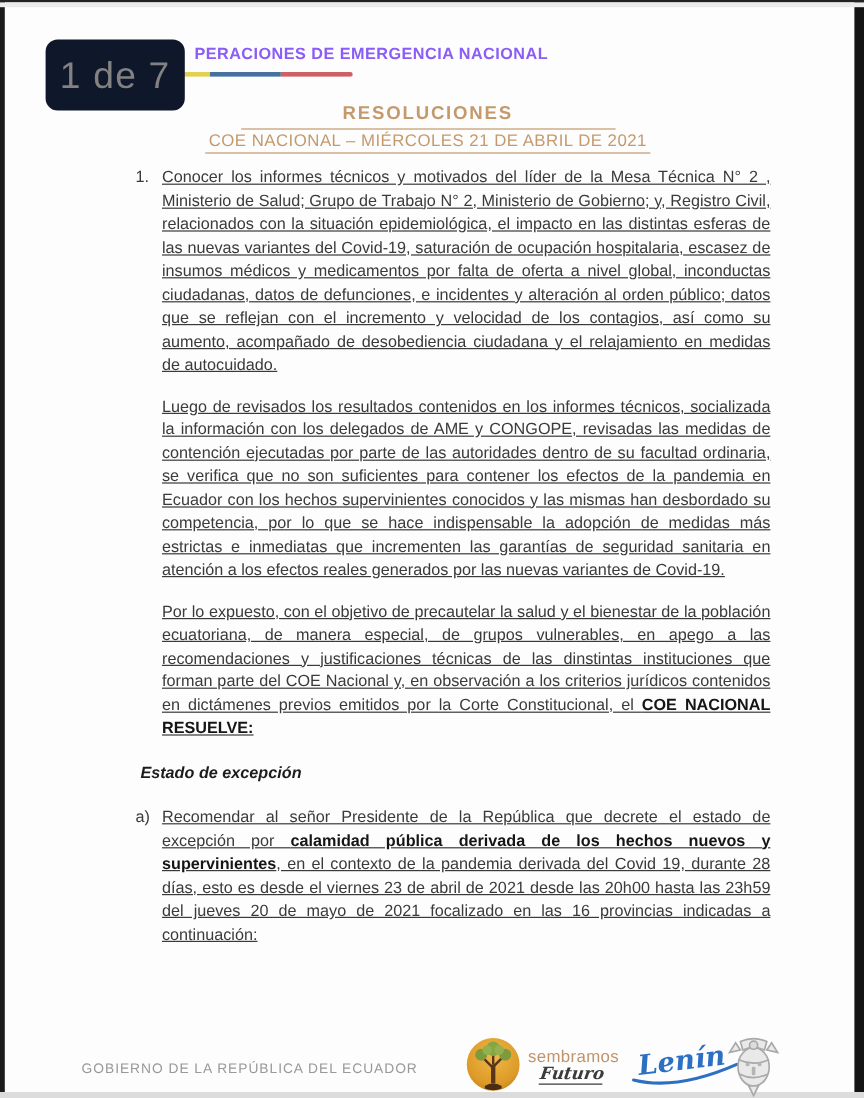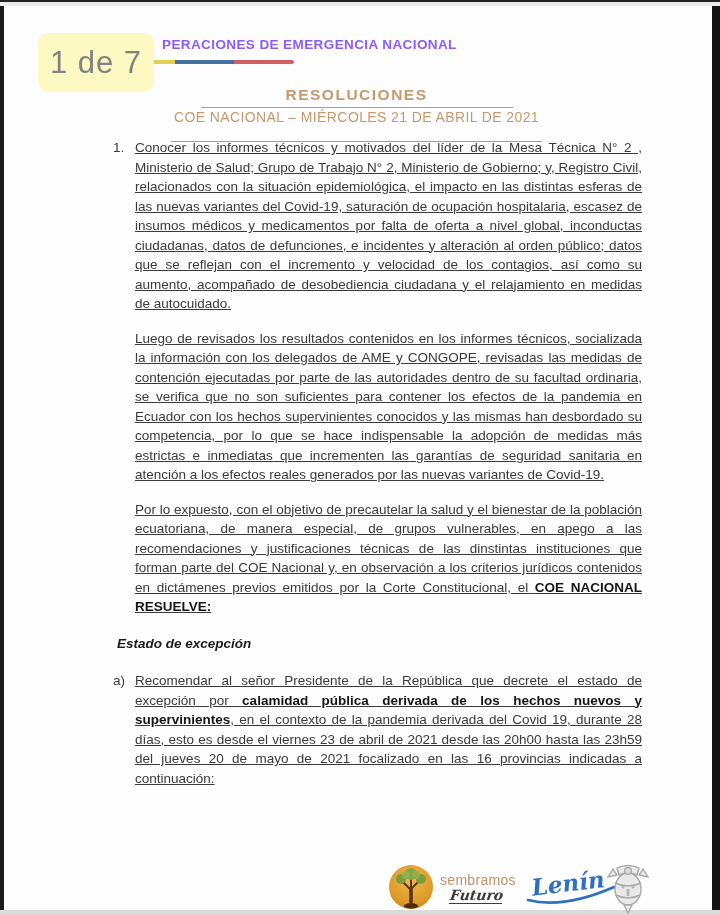--- a/index.html
+++ b/index.html
@@ -13,42 +13,42 @@
   
   .edge-left{position:absolute;left:0;top:0;width:4px;height:915px;background:#1b1b1b;}
   .edge-right{position:absolute;right:0;top:0;width:8px;height:915px;background:#141414;}
   .edge-top-dark{position:absolute;left:0;top:0;width:720px;height:2px;background:#222;}
   .edge-top-light{position:absolute;left:0;top:2px;width:720px;height:4px;background:#ebebeb;}
   .edge-bottom{position:absolute;left:0;bottom:0;width:720px;height:5px;background:#dcdcdc;}
 
   
   .page-badge{
     position:absolute;left:38px;top:33px;width:116px;height:59px;
-    background:#fef9c3;border-radius:10px;display:flex;align-items:center;justify-content:center;
+    background:#0f172a;border-radius:10px;display:flex;align-items:center;justify-content:center;
     color:#828282;font-size:31px;letter-spacing:1px;font-weight:400;z-index:5;
   }
 
   
   .org-line{
     position:absolute;left:162px;top:37px;
     color:#8b5cf6;font-size:13.5px;font-weight:700;letter-spacing:0.4px;
   }
   .flag-line{position:absolute;left:147px;top:60px;width:147px;height:3.5px;display:flex;border-radius:2px;overflow:hidden;}
   .flag-yellow{width:28px;height:100%;background:#e3cf52;}
   .flag-blue{width:59px;height:100%;background:#44719f;}
   .flag-red{width:60px;height:100%;background:#ce5f63;}
 
   .title-block{position:absolute;left:0;top:86px;width:713px;text-align:center;color:#c49a6c;}
   .res-title{
     display:inline-block;width:312px;font-size:15.5px;letter-spacing:1.5px;
     border-bottom:1.5px solid #c49a6c;padding-bottom:3px;font-weight:bold;
   }
   .res-subtitle{
     display:inline-block;font-size:14px;letter-spacing:0.4px;
-    border-bottom:1.5px solid #c49a6c;padding:1px 3px 16px 3px;
+    border-bottom:1.5px solid #c49a6c;padding:1px 3px 2px 3px;
   }
 
   
   .doc-body{
     position:absolute;left:85px;top:138px;width:557px;
     color:#3a3a3a;font-size:13.5px;line-height:19.5px;text-align:justify;
   }
   .intro{font-weight:700;color:#1c1c1c;margin:0 0 11px 0;}
   .oli{display:flex;margin:0;}
   .oli .num{width:50px;padding-left:28px;box-sizing:border-box;flex:none;}
@@ -119,20 +119,21 @@
 
     <div class="oli item-a">
       <span class="num">a)</span>
       <div class="obody">
         <p><span>Recomendar al señor Presidente de la República que decrete el estado de excepción por </span><strong>calamidad pública derivada de los hechos nuevos y supervinientes</strong><span>, en el contexto de la pandemia derivada del Covid 19, durante 28 días, esto es desde el viernes 23 de abril de 2021 desde las 20h00 hasta las 23h59 del jueves 20 de mayo de 2021 focalizado en las 16 provincias indicadas a continuación:</span></p>
       </div>
     </div>
   </div>
 
   <div class="footer">
+    <div class="gov-text">GOBIERNO DE LA REPÚBLICA DEL ECUADOR</div>
 
     <div class="logo-sembramos">
       <svg width="46" height="50" viewBox="0 0 46 50">
         <defs>
           <radialGradient id="gold" cx="50%" cy="35%" r="75%">
             <stop offset="0%" stop-color="#f0b84a"></stop>
             <stop offset="70%" stop-color="#dd9a26"></stop>
             <stop offset="100%" stop-color="#c07c18"></stop>
           </radialGradient>
         </defs>

